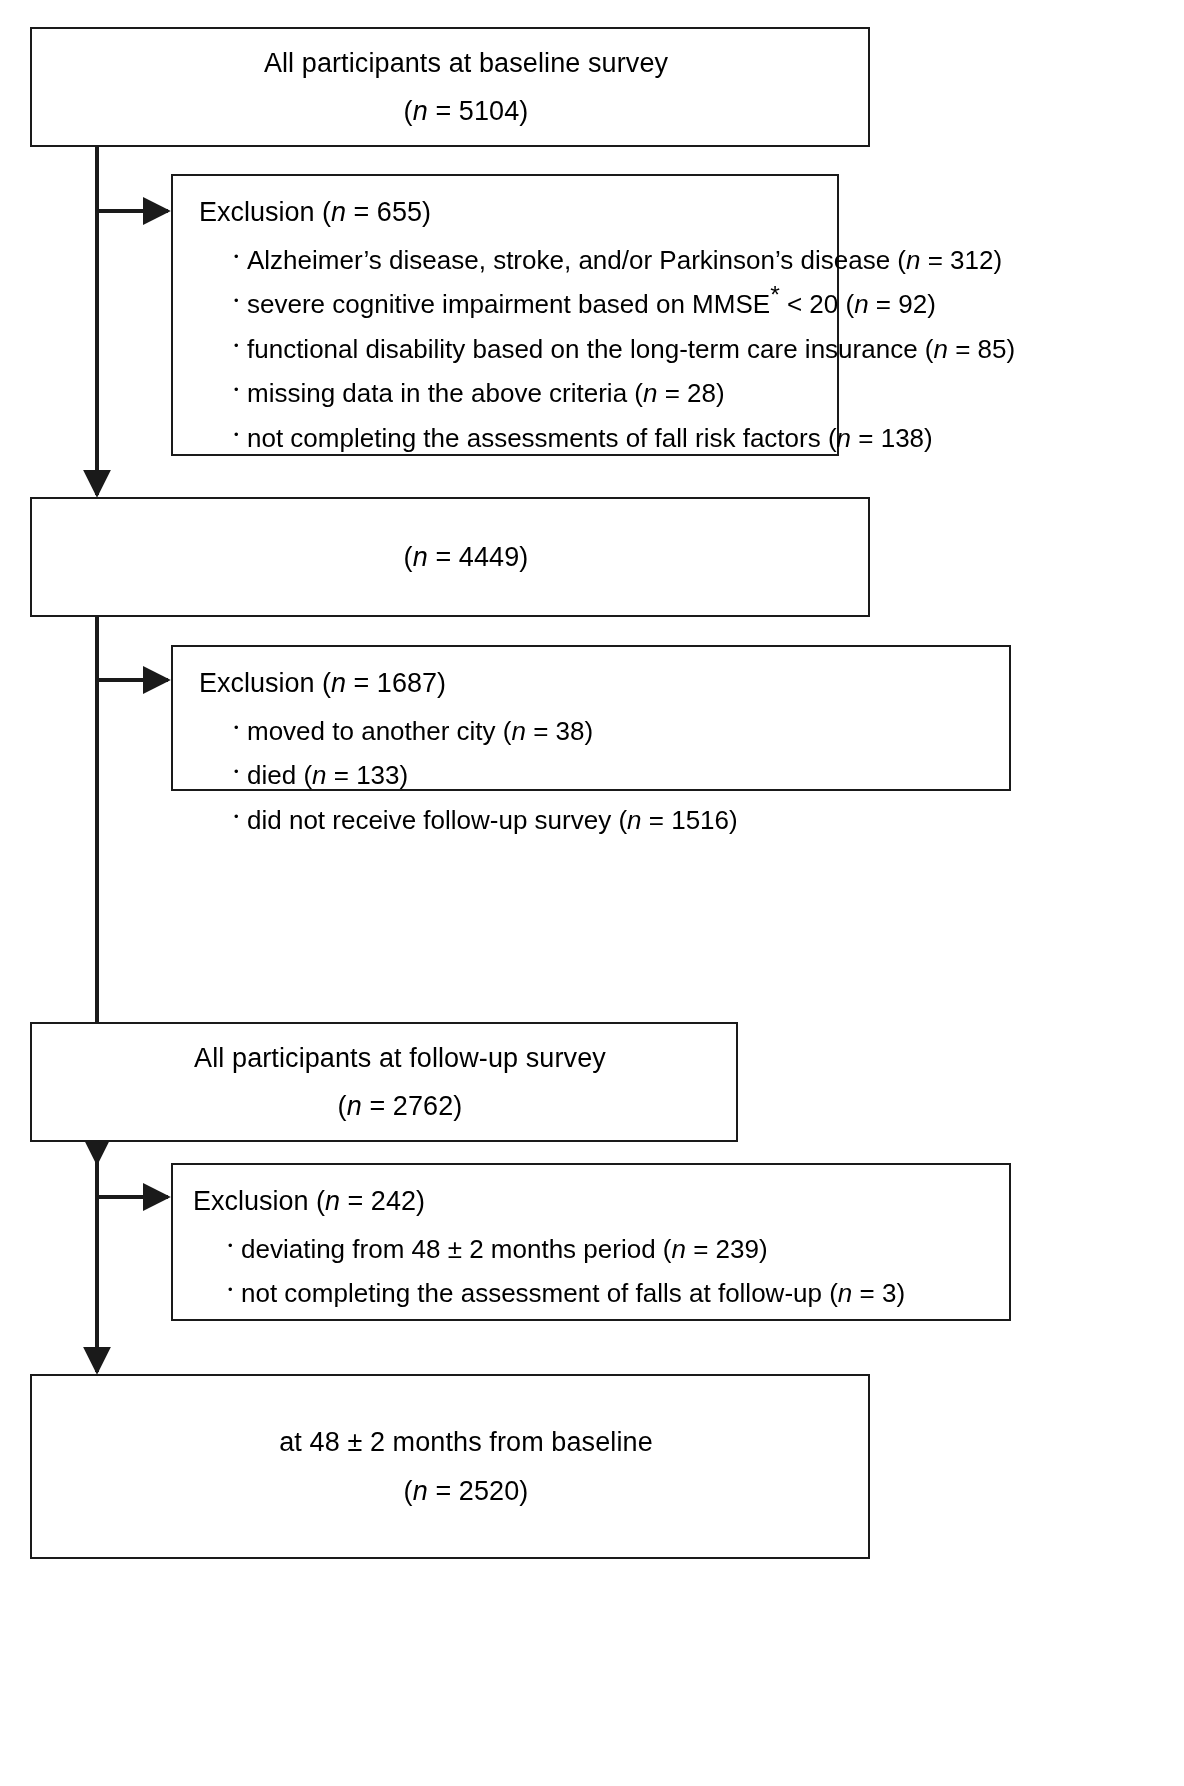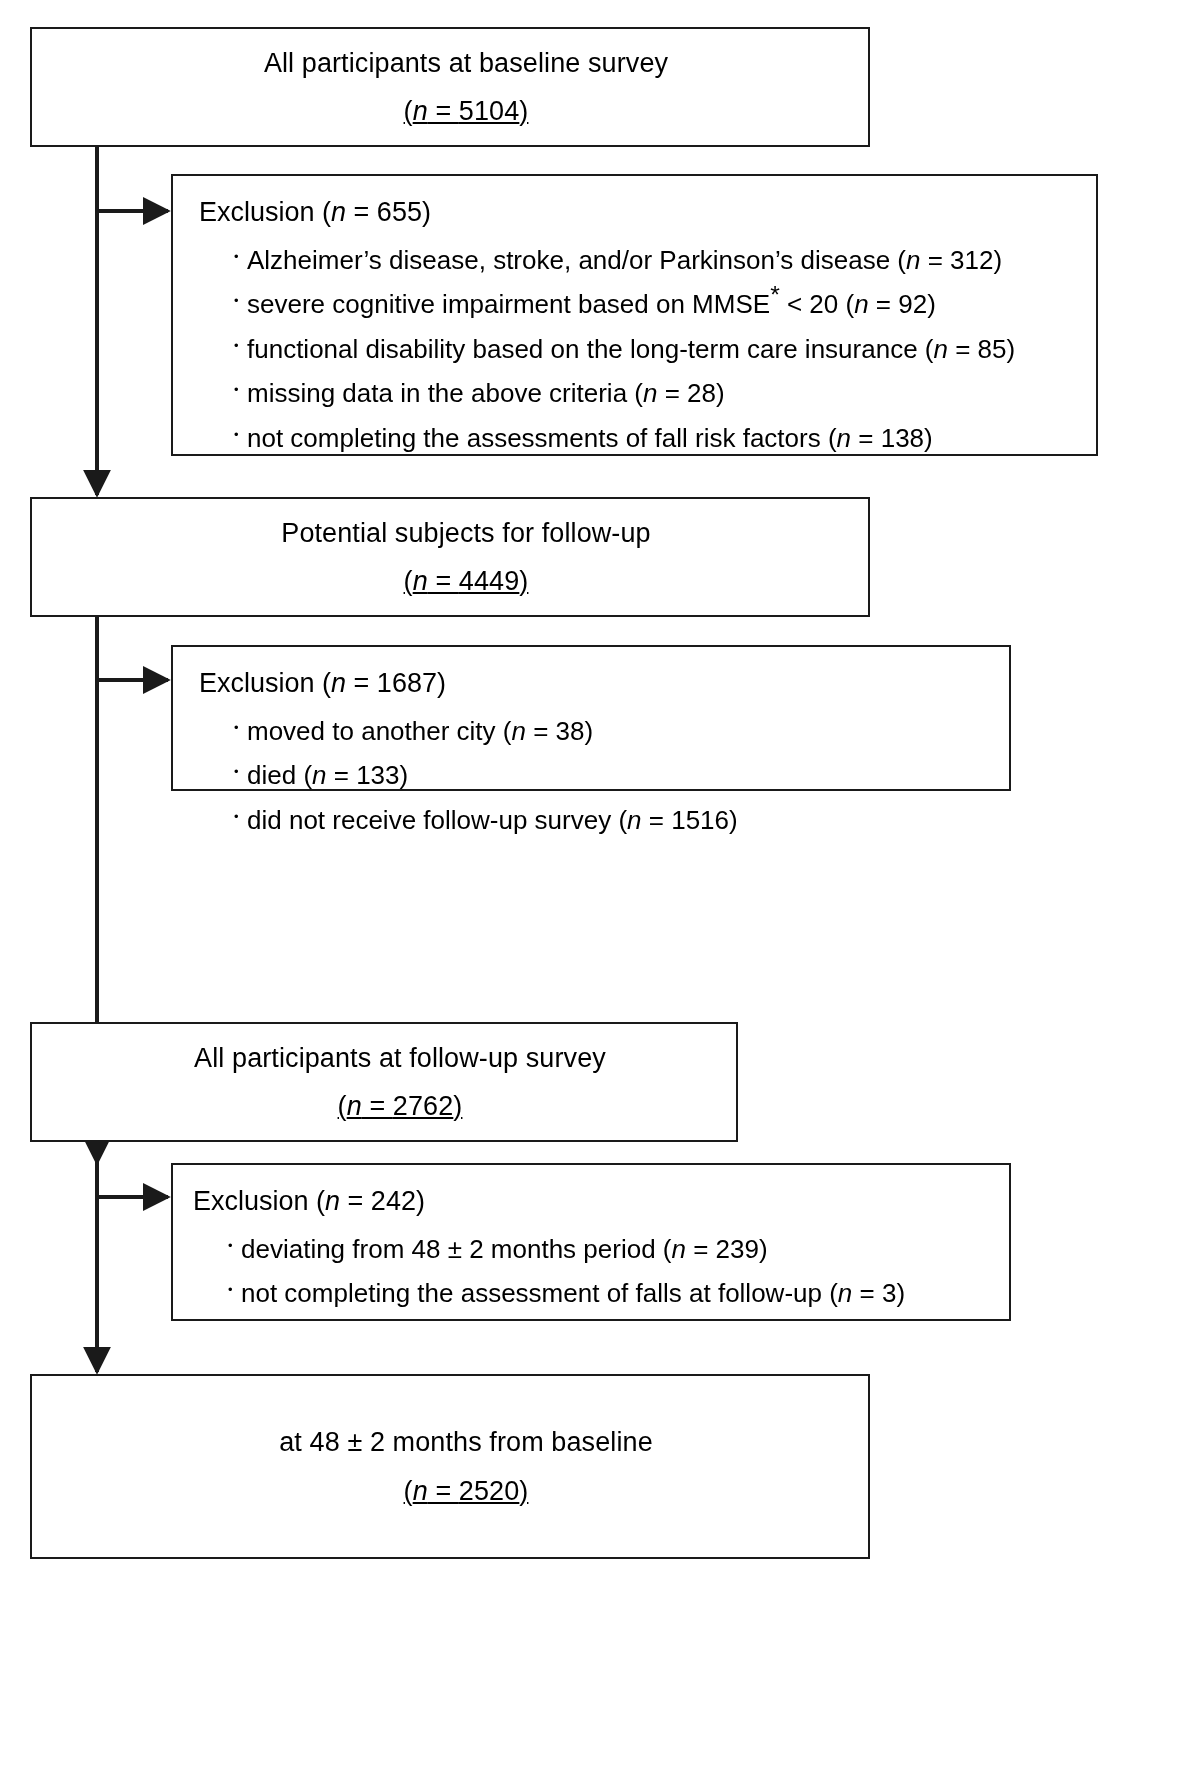--- a/index.html
+++ b/index.html
@@ -34,21 +34,20 @@
     justify-content: center;
   }
   .main-line {
     font-size: 27px;
     line-height: 1.05;
     white-space: nowrap;
     letter-spacing: 0.1px;
   }
   .main-line + .main-line {
     margin-top: 20px;
-    text-decoration: underline;
   }
 
   .excl-node {
     padding: 22px 0 18px 26px;
   }
   .excl-title {
     font-size: 27px;
     line-height: 1.1;
     white-space: nowrap;
     margin-bottom: 18px;
@@ -120,21 +119,21 @@
     <line x1="97" y1="1197" x2="168" y2="1197" stroke="#1a1a1a" stroke-width="4" marker-end="url(#arrow)"></line>
   </svg>
 
   <div class="node main-node" style="left:30px; top:27px; width:840px; height:120px;">
     <div class="main-line">All participants at baseline survey</div>
     <div class="main-line">
       <span>(</span><i class="var">n</i><span> = </span><span>5104</span><span>)</span>
     </div>
   </div>
 
-  <div class="node excl-node" style="left:171px; top:174px; width:927px; height:282px;">
+  <div class="node excl-node" style="left:171px; top:174px; width:668px; height:282px;">
     <div class="excl-title">
       <span>Exclusion (</span><i class="var">n</i><span> = </span><span>655</span><span>)</span>
     </div>
     <ul class="excl-list">
       <li>
         <span class="bullet">・</span><span>Alzheimer’s disease, stroke, and/or Parkinson’s disease (</span><i class="var">n</i><span> = </span><span>312</span><span>)</span>
       </li>
       <li>
         <span class="bullet">・</span><span>severe cognitive impairment based on MMSE</span><span class="sup-star">*</span><span> &lt; 20 (</span><i class="var">n</i><span> = </span><span>92</span><span>)</span>
       </li>
@@ -144,21 +143,20 @@
       <li>
         <span class="bullet">・</span><span>missing data in the above criteria (</span><i class="var">n</i><span> = </span><span>28</span><span>)</span>
       </li>
       <li>
         <span class="bullet">・</span><span>not completing the assessments of fall risk factors (</span><i class="var">n</i><span> = </span><span>138</span><span>)</span>
       </li>
     </ul>
   </div>
 
   <div class="node main-node" style="left:30px; top:497px; width:840px; height:120px;">
-    <div class="main-line">Potential subjects for follow-up</div>
     <div class="main-line">
       <span>(</span><i class="var">n</i><span> = </span><span>4449</span><span>)</span>
     </div>
   </div>
 
   <div class="node excl-node" style="left:171px; top:645px; width:840px; height:146px;">
     <div class="excl-title">
       <span>Exclusion (</span><i class="var">n</i><span> = </span><span>1687</span><span>)</span>
     </div>
     <ul class="excl-list">

